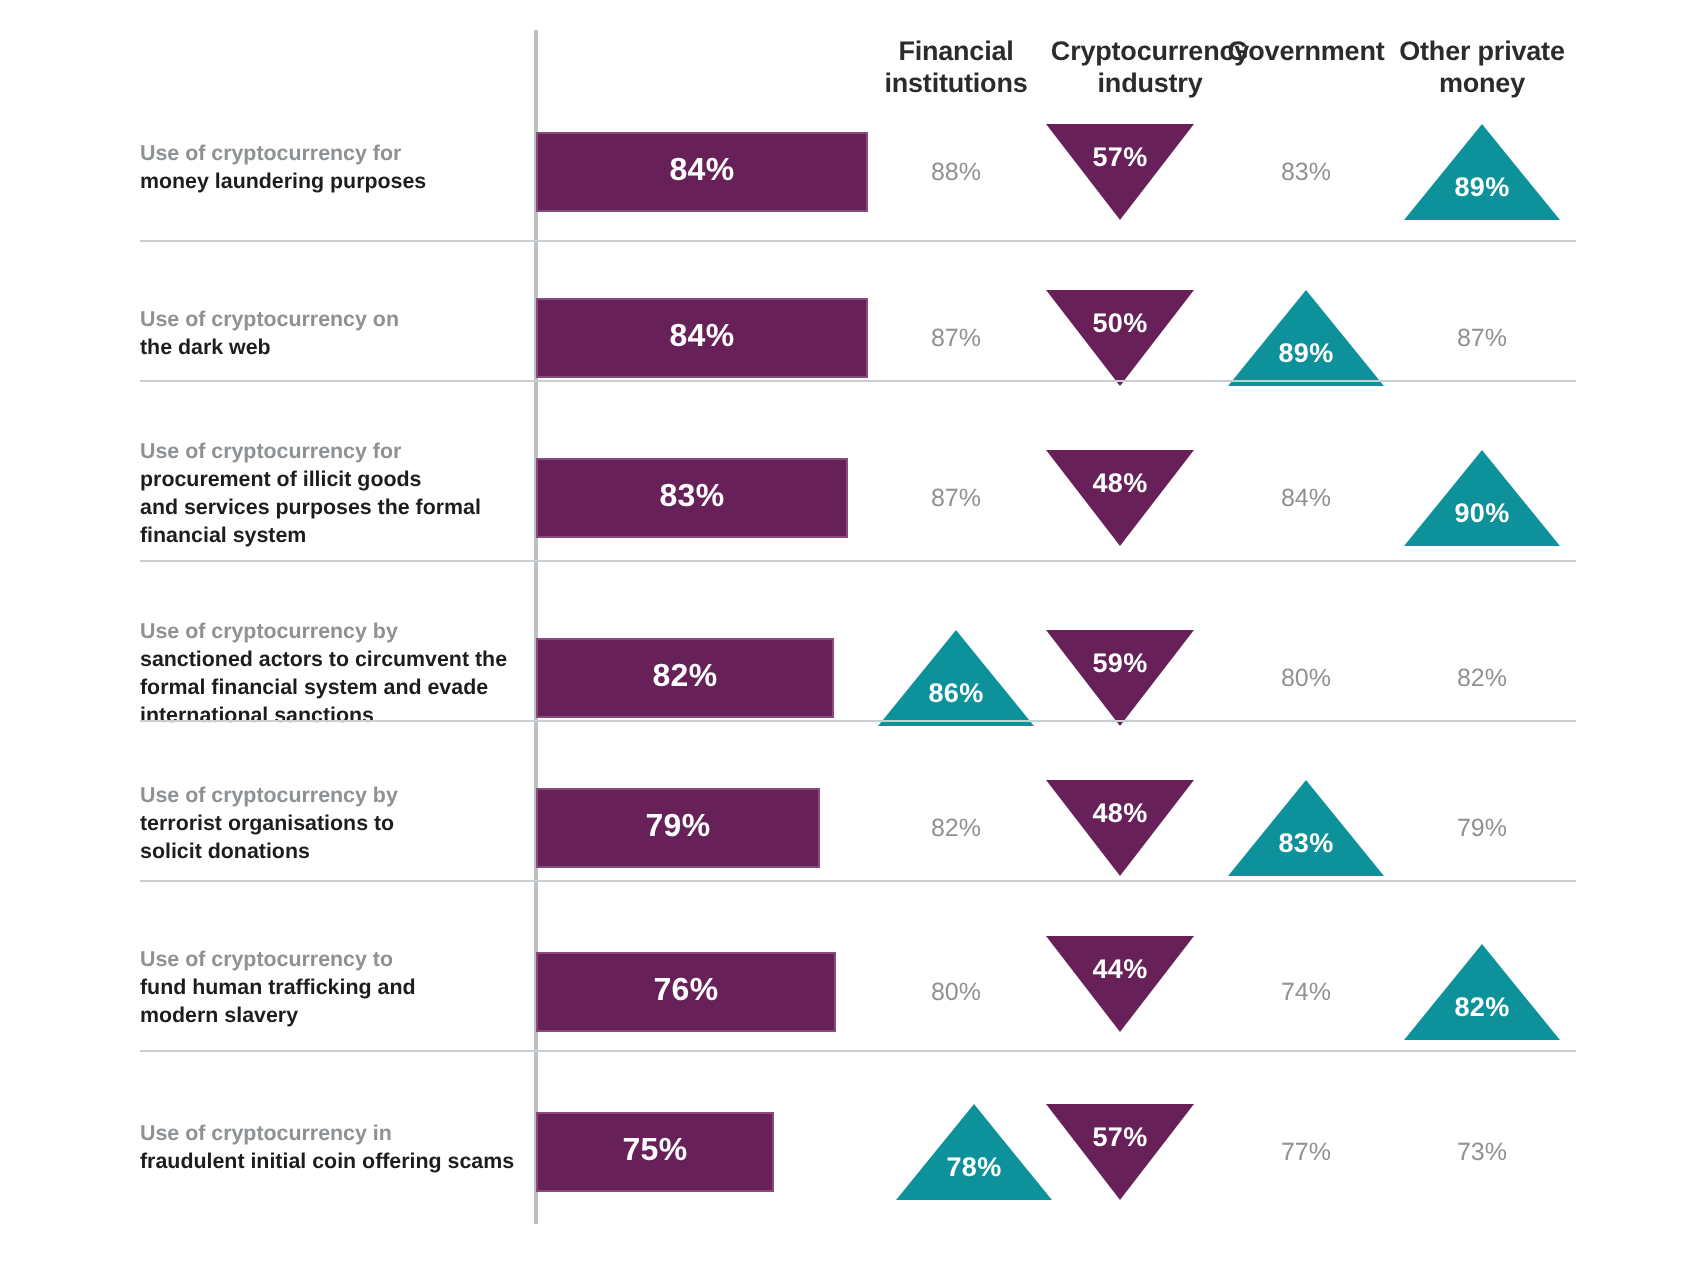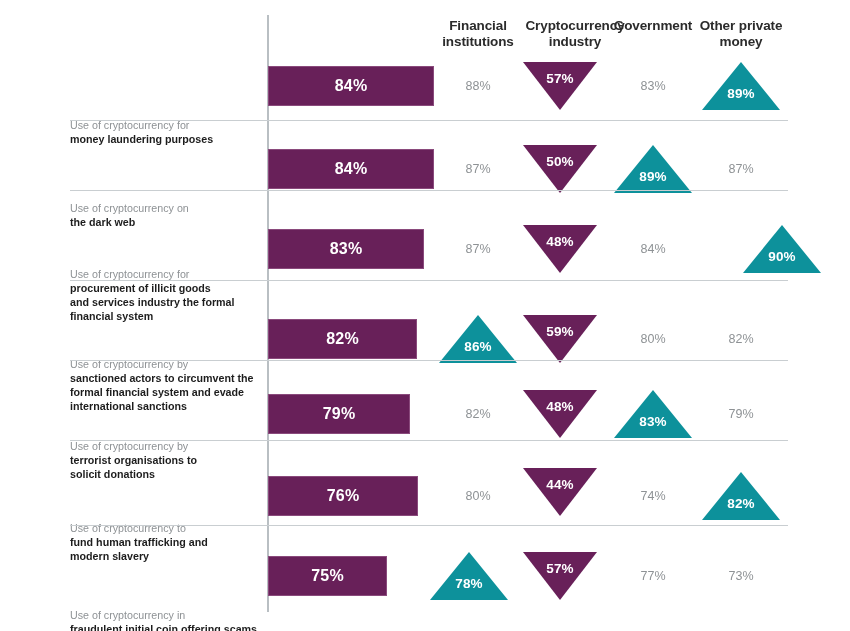--- a/index.html
+++ b/index.html
@@ -64,23 +64,22 @@
   .row-label {
     position: absolute;
     left: 70px;
     width: 192px;
     font-size: 10.7px;
     line-height: 1.30;
     text-align: left;
   }
   .row-label .lead {
     color: #8e9295;
-    font-weight: normal;
+    font-weight: bold;
     display: block;
-    margin-top: 48px;
   }
   .row-label .main {
     color: #1d1d1d;
     font-weight: bold;
     display: block;
   }
 
   
   .bar {
     position: absolute;
@@ -204,41 +203,41 @@
         </div>
         <div class="cell cell-plain" style="left: 693px; top: 141px;">
           <span>87%</span>
         </div>
       </div>
       <div class="row" style="top: 0px;">
         <div class="row-divider" style="top: 190px;"></div>
         <div class="row-label" style="top: 220px;">
           <span class="lead">Use of cryptocurrency for</span>
           <span class="main">procurement of illicit goods</span>
-          <span class="main">and services industry the formal</span>
+          <span class="main">and services purposes the formal</span>
           <span class="main">financial system</span>
         </div>
         <div class="bar" style="top: 229px; left: 268px; width: 156px;">
           <span class="bar-value">83%</span>
         </div>
         <div class="cell cell-plain" style="left: 430px; top: 221px;">
           <span>87%</span>
         </div>
         <div class="cell" style="left: 512px; top: 221px; display: flex; align-items: center; justify-content: center;">
           <div class="cell-mark">
             <svg width="74" height="48" viewBox="0 0 74 48">
               <polygon points="0,0 74,0 37,48" fill="#682059"></polygon>
               <text x="37" y="21" text-anchor="middle" class="mark-value">48%</text>
             </svg>
           </div>
         </div>
         <div class="cell cell-plain" style="left: 605px; top: 221px;">
           <span>84%</span>
         </div>
-        <div class="cell" style="left: 734px; top: 221px; display: flex; align-items: center; justify-content: center; text-align: center;">
+        <div class="cell" style="left: 693px; top: 221px; display: flex; align-items: center; justify-content: center; text-align: center;">
           <div class="cell-mark">
             <svg width="78" height="48" viewBox="0 0 78 48">
               <polygon points="39,0 78,48 0,48" fill="#0d919b"></polygon>
               <text x="39" y="36" text-anchor="middle" class="mark-value">90%</text>
             </svg>
           </div>
         </div>
       </div>
       <div class="row" style="top: 0px;">
         <div class="row-divider" style="top: 280px;"></div>
@@ -342,21 +341,21 @@
       </div>
       <div class="row" style="top: 0px;">
         <div class="row-divider" style="top: 525px;"></div>
         <div class="row-label" style="top: 561px;">
           <span class="lead">Use of cryptocurrency in</span>
           <span class="main">fraudulent initial coin offering scams</span>
         </div>
         <div class="bar" style="top: 556px; left: 268px; width: 119px;">
           <span class="bar-value">75%</span>
         </div>
-        <div class="cell" style="left: 430px; top: 548px; display: flex; align-items: center; justify-content: flex-start;">
+        <div class="cell" style="left: 430px; top: 548px; display: flex; align-items: center; justify-content: flex-end;">
           <div class="cell-mark">
             <svg width="78" height="48" viewBox="0 0 78 48">
               <polygon points="39,0 78,48 0,48" fill="#0d919b"></polygon>
               <text x="39" y="36" text-anchor="middle" class="mark-value">78%</text>
             </svg>
           </div>
         </div>
         <div class="cell" style="left: 512px; top: 548px; display: flex; align-items: center; justify-content: center;">
           <div class="cell-mark">
             <svg width="74" height="48" viewBox="0 0 74 48">

